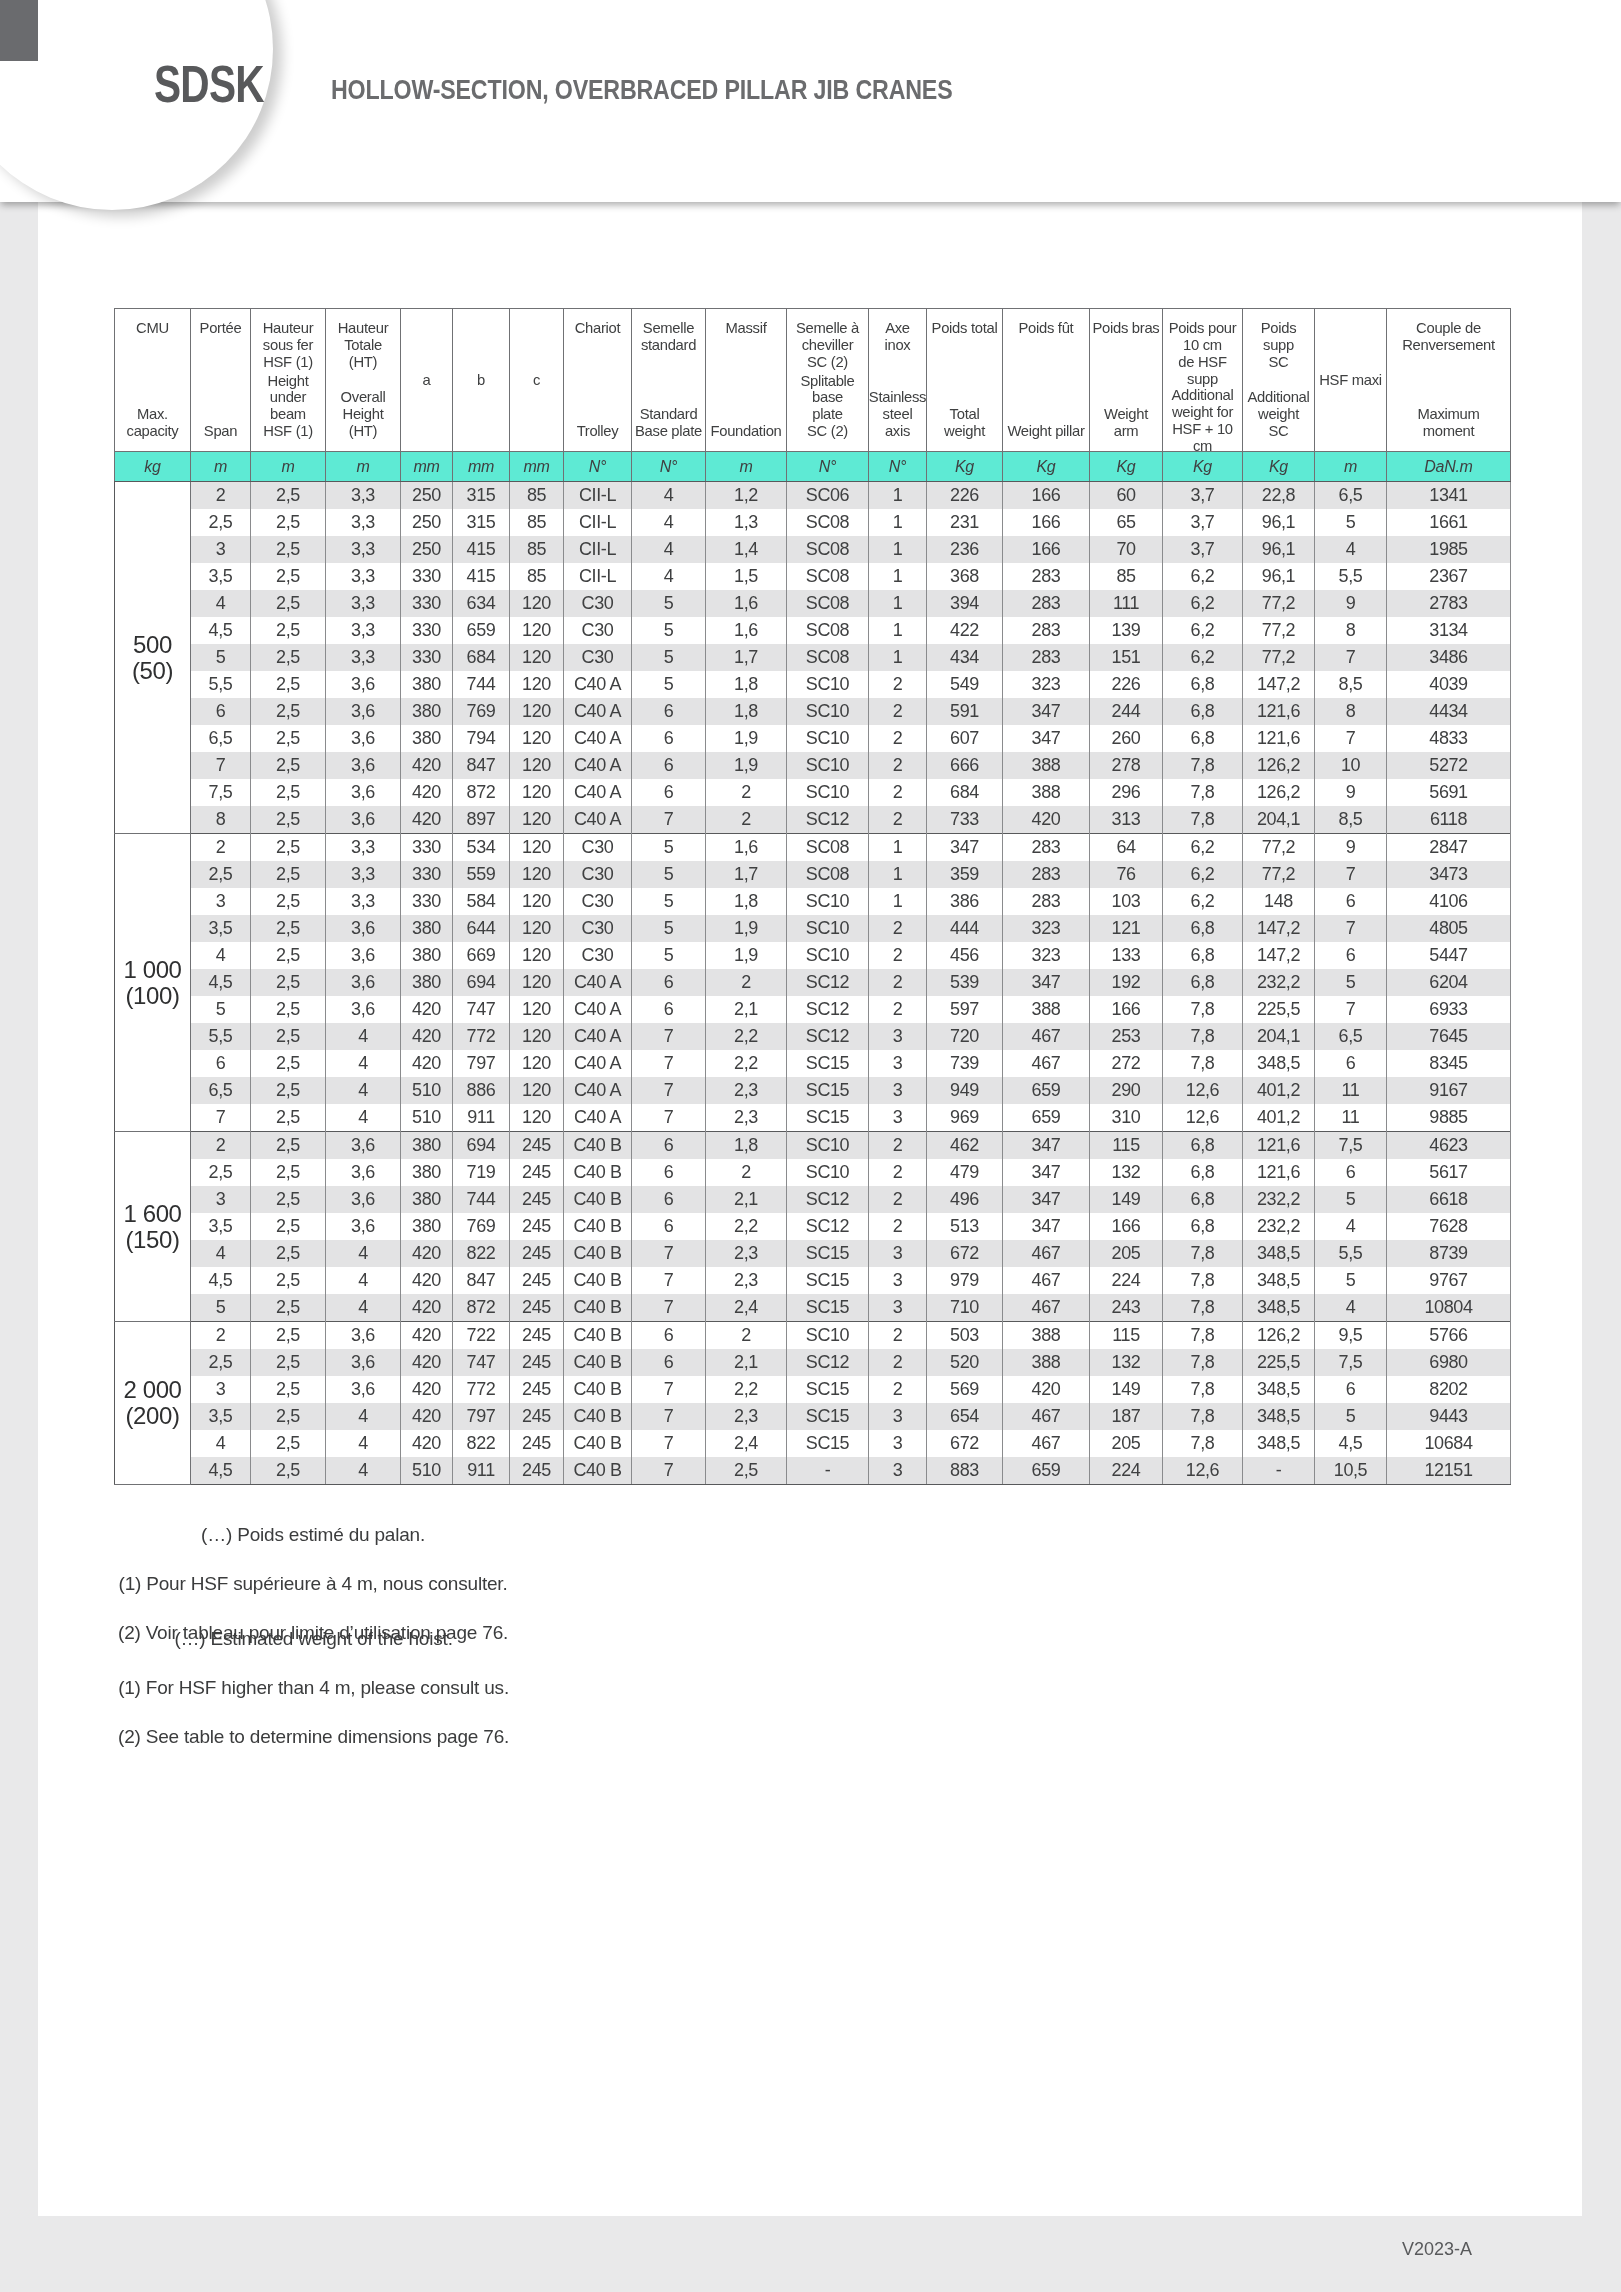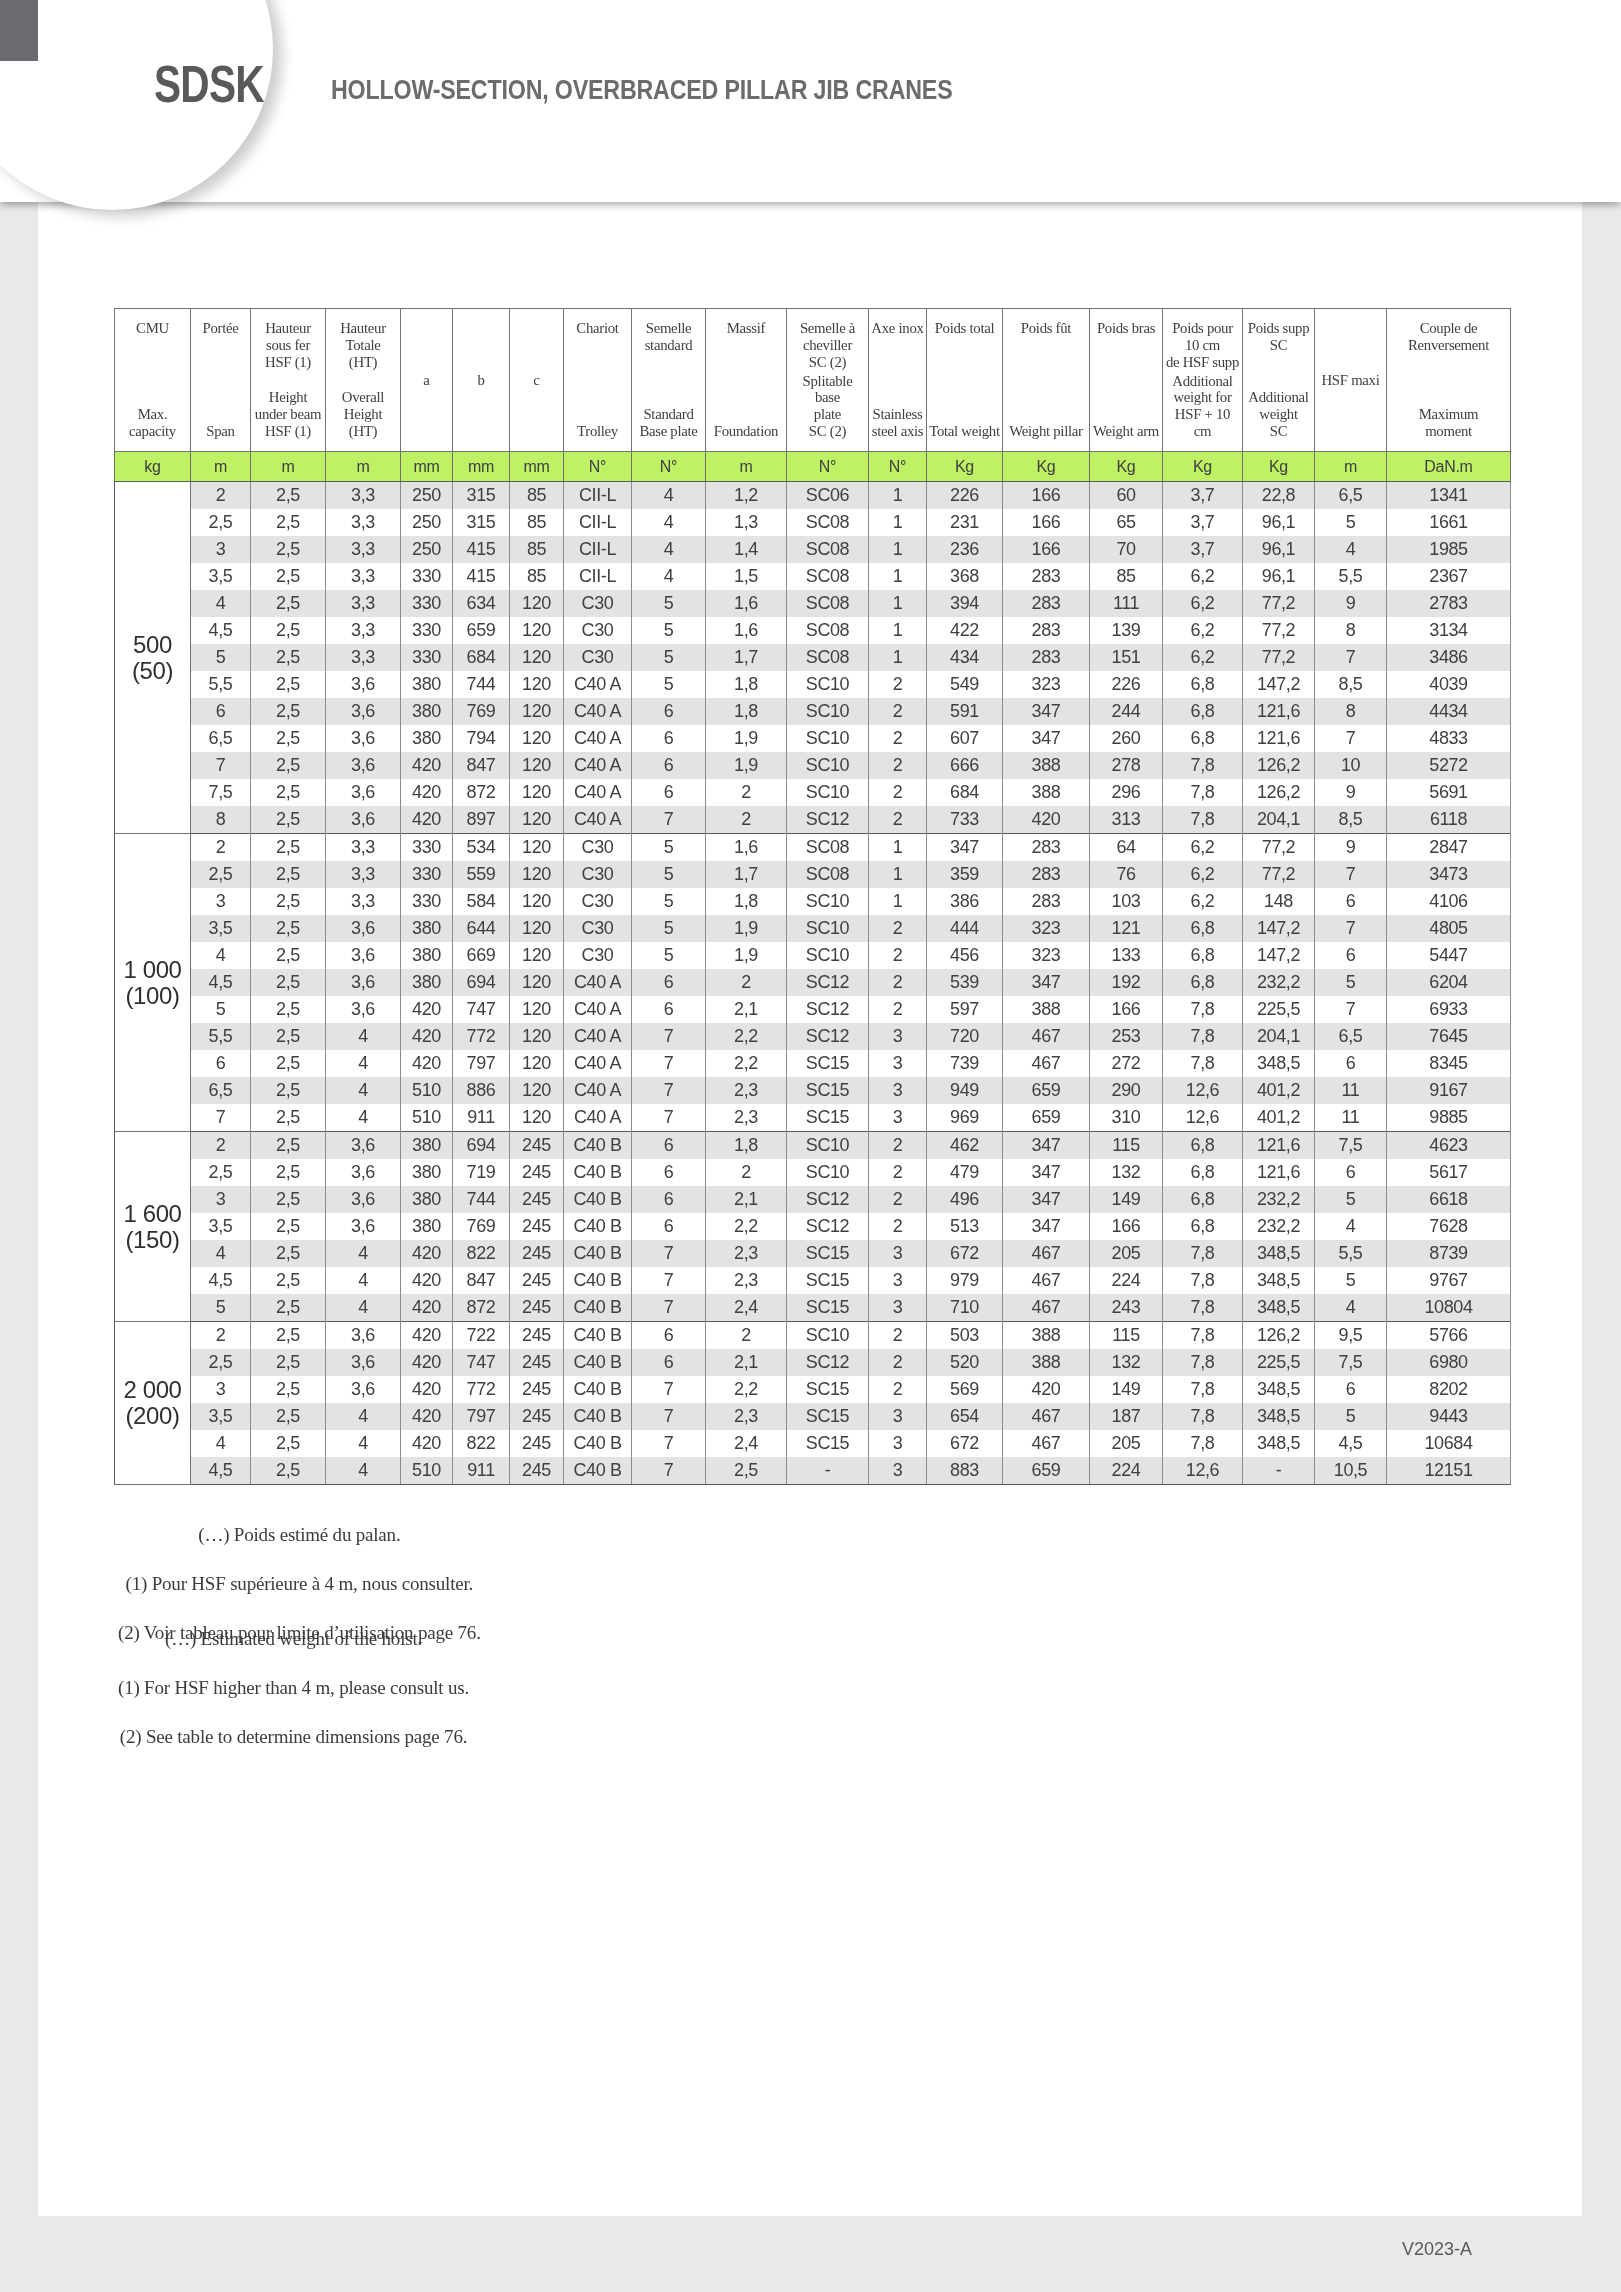--- a/index.html
+++ b/index.html
@@ -49,26 +49,26 @@
     height:142px;border:0.9px solid #707174;background:#fff;
     font-weight:normal;vertical-align:middle;
   }
   th.hcell .inner{
     display:flex;flex-direction:column;justify-content:space-between;align-items:center;
     height:120px;padding:10.7px 1.8px;
   }
   th.hcell.single .inner{justify-content:center;}
   .fr,.en{
     white-space:pre-line;text-align:center;
-    font-size:14.8px;line-height:1.14;letter-spacing:-0.3px;color:#3f4041;font-family:Liberation Serif, serif;
+    font-size:14.8px;line-height:1.14;letter-spacing:-0.3px;color:#3f4041;
   }
   
   th.ucell{
-    height:29px;border:0.9px solid #707174;border-bottom:1.8px solid #58595b;background:#bef264;
-    font-weight:normal;font-size:16px;letter-spacing:-0.3px;text-align:center;vertical-align:middle;
+    height:29px;border:0.9px solid #707174;border-bottom:1.8px solid #58595b;background:#5eead4;
+    font-weight:normal;font-size:16px;letter-spacing:-0.3px;text-align:center;vertical-align:middle;font-style:italic;
   }
   
   td.dcell{
     height:27px;border-left:0.9px solid #8a8b8d;border-right:0.9px solid #8a8b8d;
     text-align:center;vertical-align:middle;
     font-size:18px;letter-spacing:-0.4px;color:#3f4041;
   }
   tr.alt td.dcell{background:#e3e3e4;}
   tr.gsep td{border-top:1.8px solid #58595b;}
   td.glabel{

